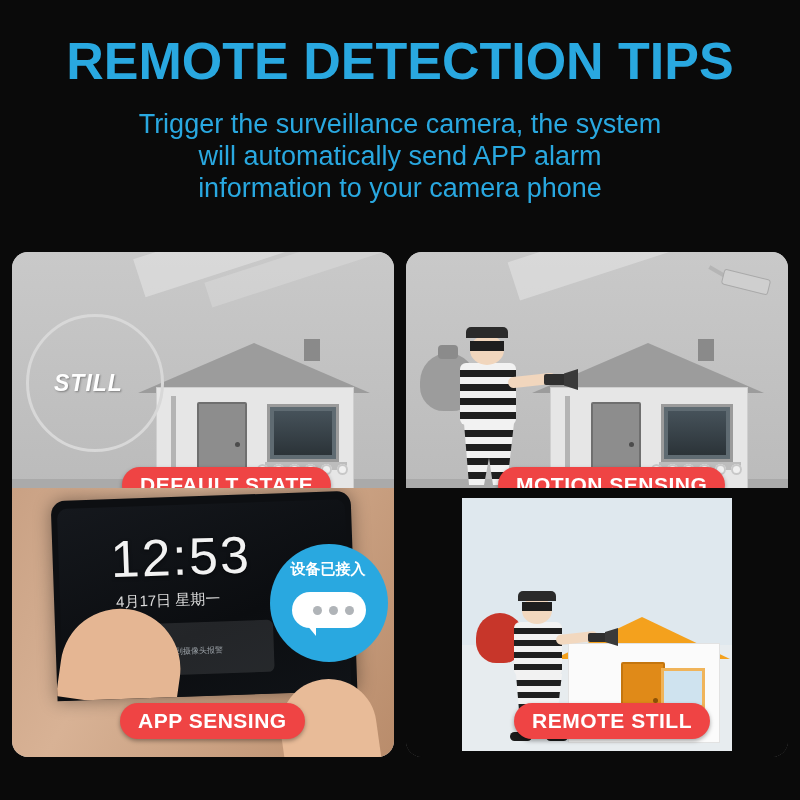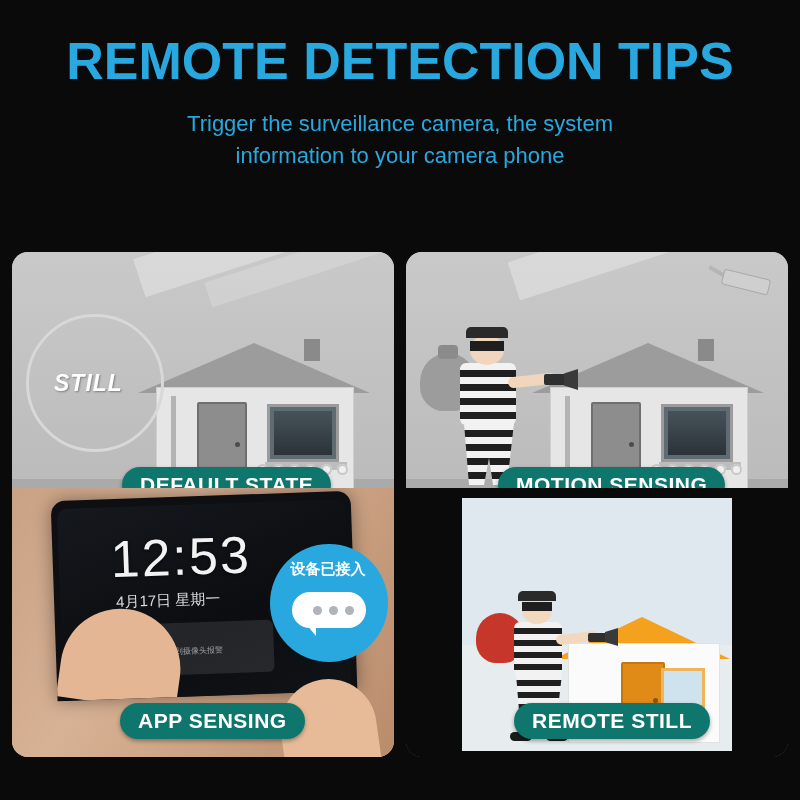--- a/index.html
+++ b/index.html
@@ -20,21 +20,21 @@
     font-size:52px;
     font-weight:bold;
     letter-spacing:0px;
     line-height:54px;
     white-space:nowrap;
   }
   .subtitle{
     position:absolute;top:108px;left:0;width:800px;
     text-align:center;
     color:#29a8e0;
-    font-size:22px;
+    font-size:27px;
     line-height:32px;
     font-weight:400;
   }
   .subtitle div{white-space:nowrap;}
 
   
   .grid{
     position:absolute;
     top:252px;left:12px;
     width:776px;height:440px;
@@ -49,21 +49,21 @@
   .panel.p2{left:394px;top:0;border-radius:16px 16px 0 0;text-align:right;}
   .panel.p3{left:0;top:236px;border-radius:0 0 16px 16px;}
   .panel.p4{left:394px;top:236px;border-radius:0 0 16px 16px;}
 
   
   .pill{
     position:absolute;
     bottom:18px;
     height:36px;
     border-radius:18px;
-    background:#0f766e;
+    background:#ef4444;
     color:#ffffff;
     font-size:21px;
     font-weight:bold;
     letter-spacing:.5px;
     display:flex;align-items:center;justify-content:center;
     padding:0 18px;
     box-shadow:0 2px 4px rgba(0,0,0,.35);
     white-space:nowrap;
   }
   .pill.left{left:110px;}
@@ -332,20 +332,21 @@
   .rv-bars-r{right:0;}
 </style>
 </head>
 <body>
 
 <div class="page">
 
   <div class="title">REMOTE DETECTION TIPS</div>
   <div class="subtitle">
     <div>Trigger the surveillance camera, the system</div>
+    <div>will automatically send APP alarm</div>
     <div>information to your camera phone</div>
   </div>
 
   <div class="grid">
 
     <div class="panel p1">
       <div class="scene-grey">
         <div class="sky-streak" style="left:120px;top:-40px;width:300px;height:40px;"></div>
         <div class="sky-streak" style="left:190px;top:-10px;width:260px;height:26px;opacity:.6;"></div>
         <div class="ground"></div>

